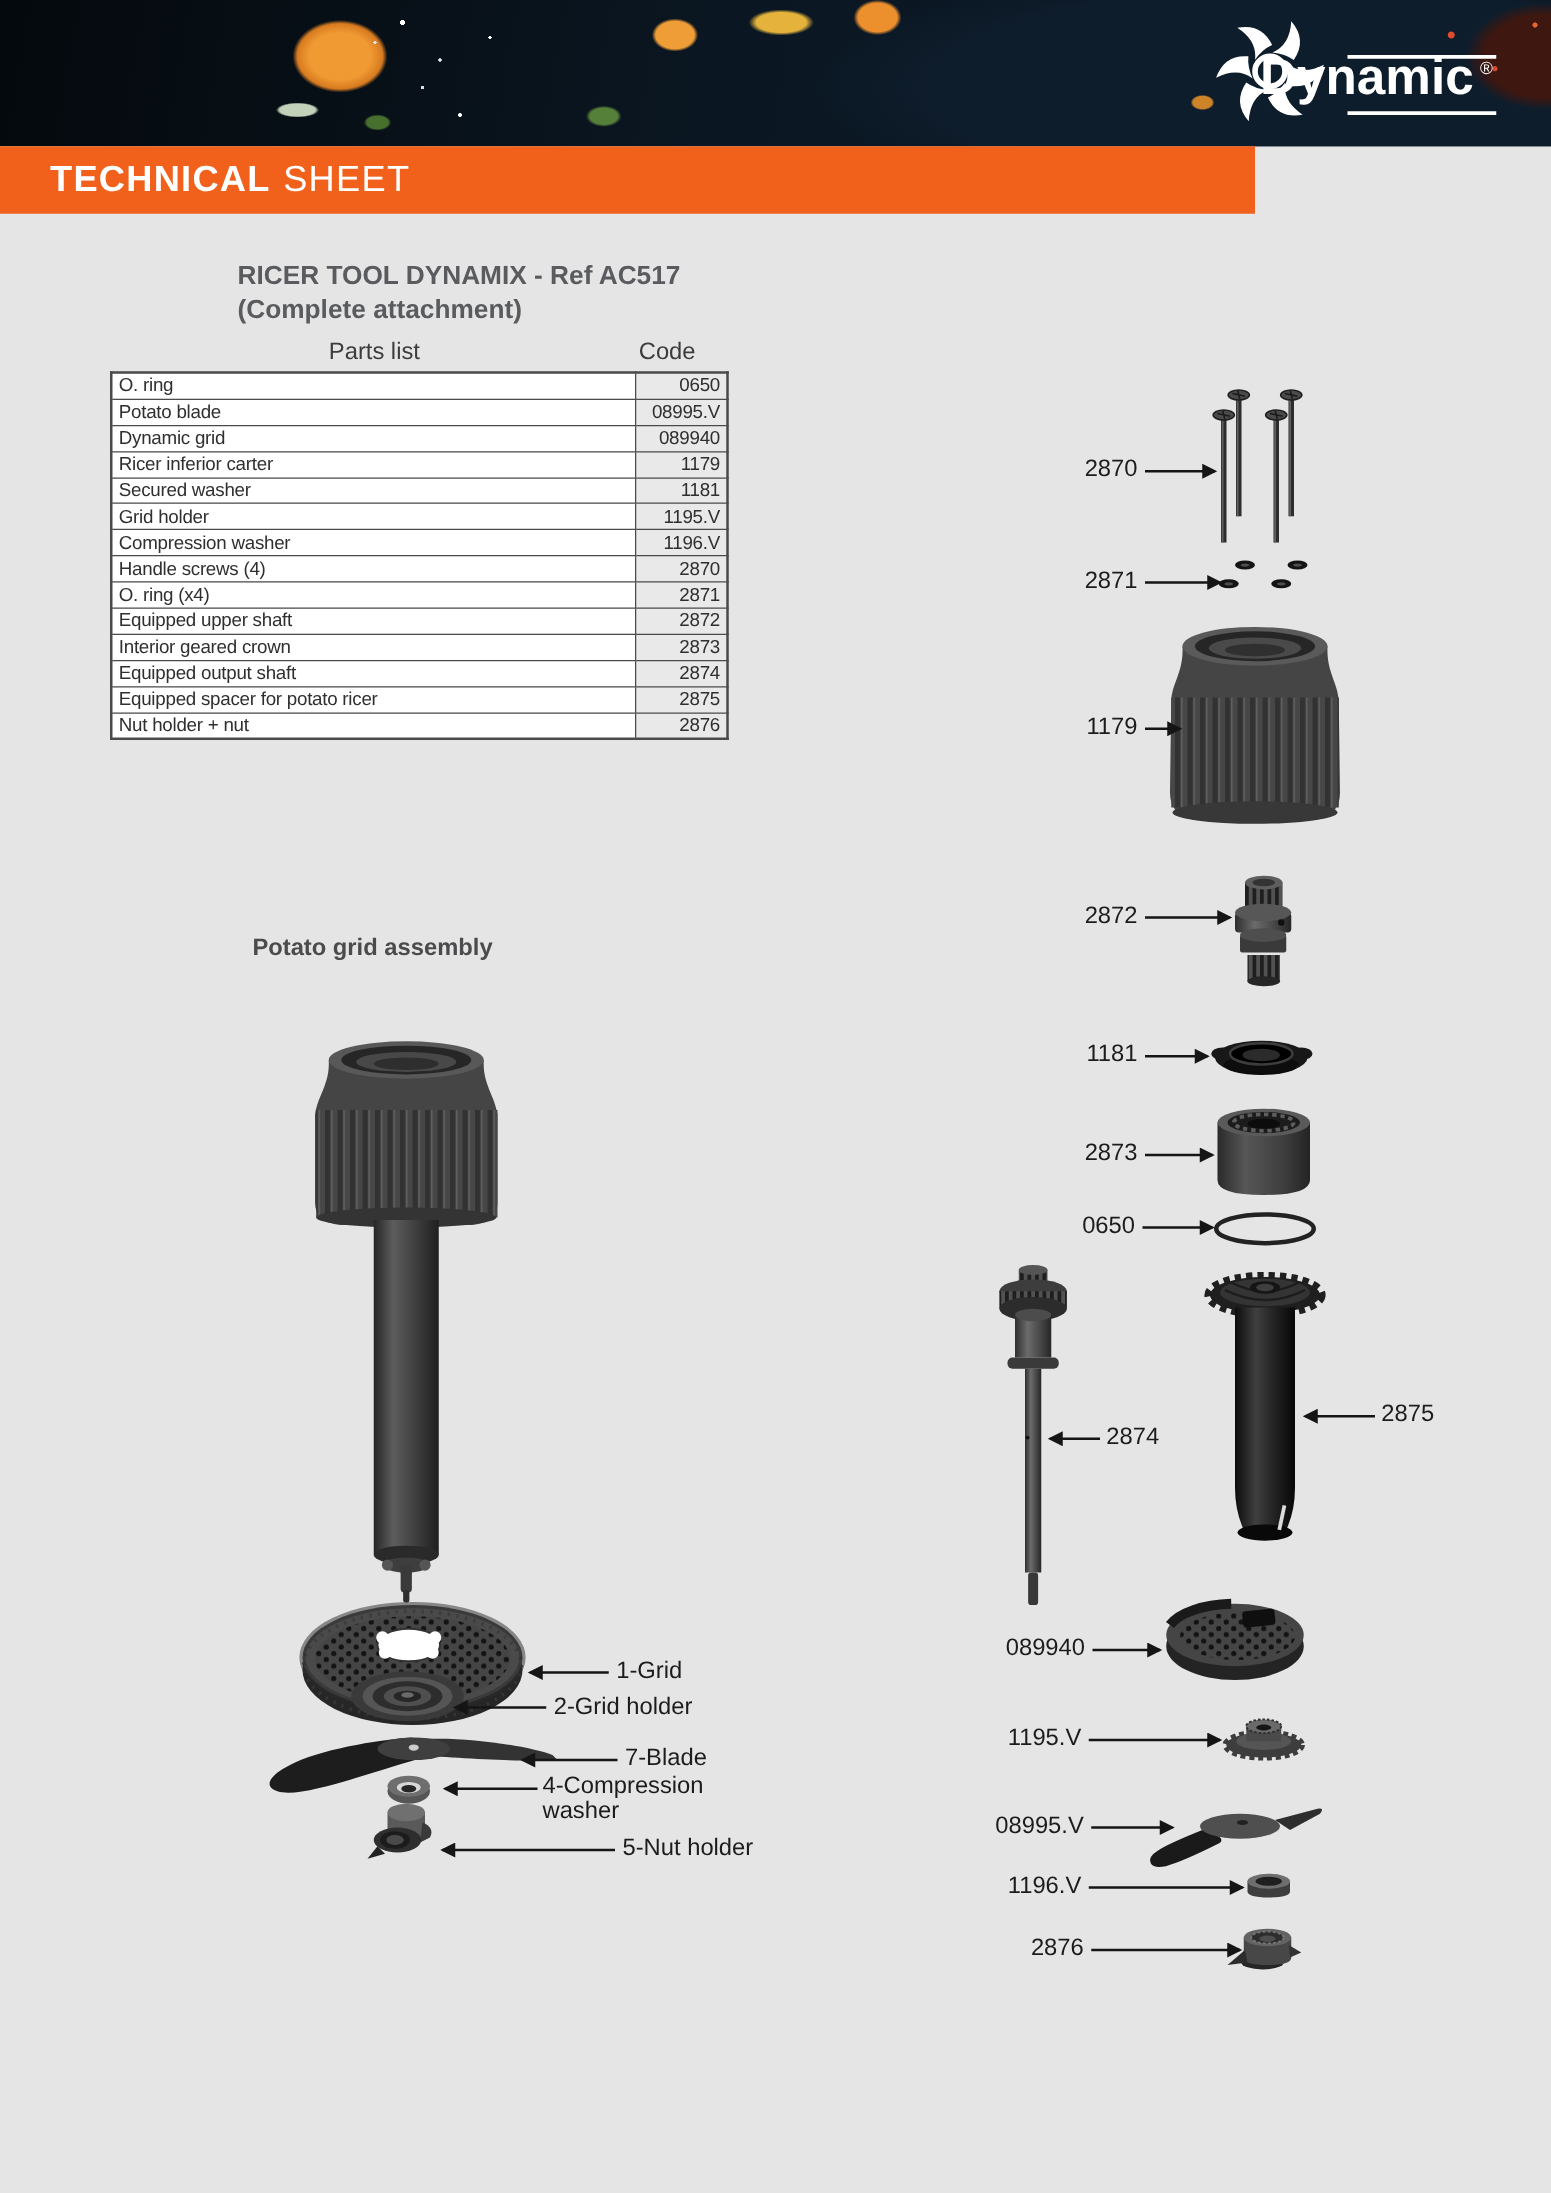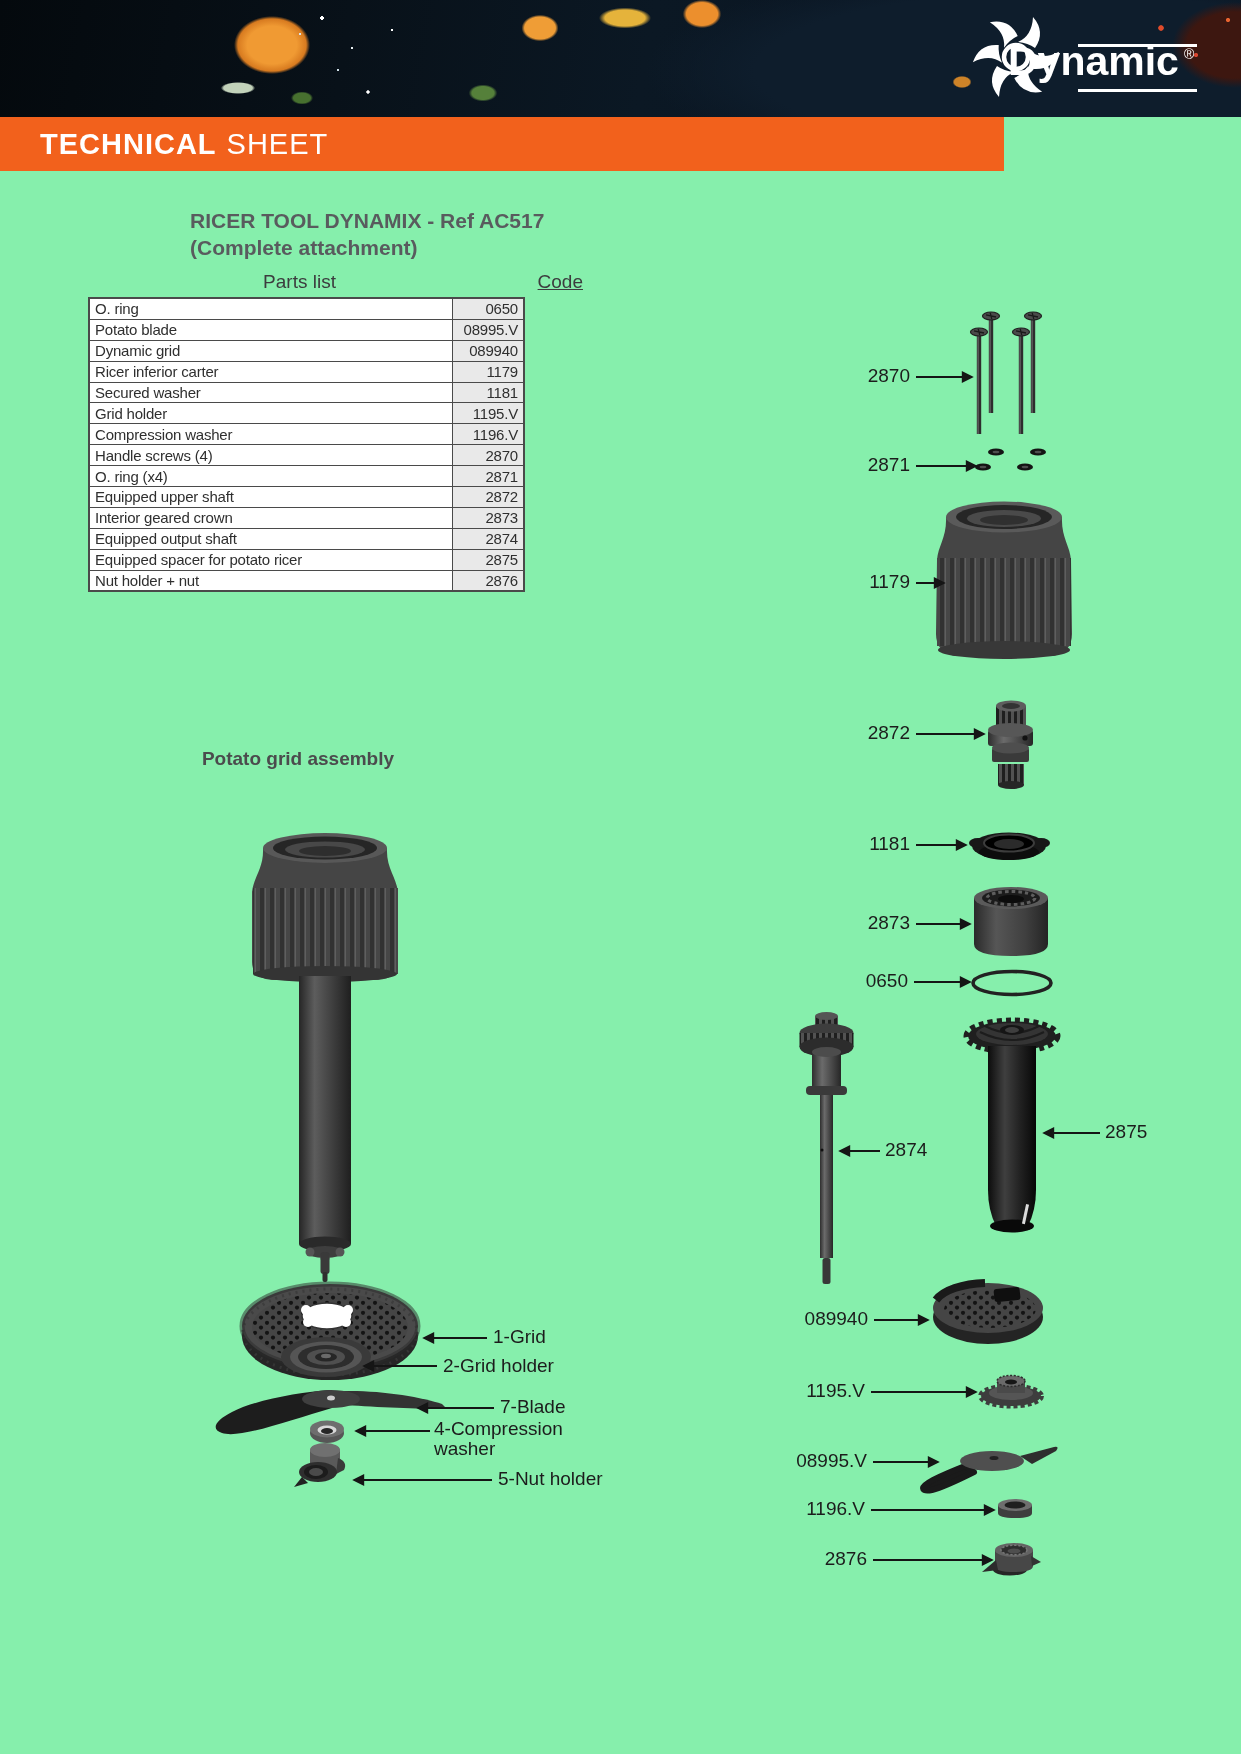--- a/index.html
+++ b/index.html
@@ -1,16 +1,16 @@
 <!DOCTYPE html>
 <html><head>
 <meta charset="utf-8">
 <style>
   html,body{margin:0;padding:0;background:#fff;}
-  #page{position:relative;width:1241px;height:1754px;background:#86efac;overflow:hidden;
+  #page{position:relative;width:1241px;height:1754px;background:#e5e5e5;overflow:hidden;
         font-family:"Liberation Sans",sans-serif;}
 
   
   #banner{position:absolute;left:0;top:0;width:1241px;height:117px;
     background:
       radial-gradient(circle 3px at 322px 18px,#ffffff 0 60%,transparent 70%),
       radial-gradient(circle 2px at 352px 48px,#e8f0f2 0 60%,transparent 70%),
       radial-gradient(circle 2.5px at 368px 92px,#ffffff 0 60%,transparent 70%),
       radial-gradient(circle 2px at 338px 70px,#cfe0e8 0 60%,transparent 70%),
       radial-gradient(circle 2px at 392px 30px,#ffffff 0 60%,transparent 70%),
@@ -40,25 +40,25 @@
   #orange-bar .bar-text{position:absolute;left:40px;top:0;line-height:54px;color:#fff;
     font-size:29px;letter-spacing:1px;}
   .w-bold{font-weight:bold;}
   .w-light{font-weight:normal;margin-left:10px;}
 
   
   #doc-title{position:absolute;left:190px;top:207px;width:385px;text-align:left;
     color:#595b5e;font-weight:bold;font-size:21px;line-height:27px;}
   #hdr-parts{position:absolute;left:88px;top:271px;width:423px;text-align:center;
     color:#3c3c3e;font-size:19px;}
-  #hdr-code{position:absolute;left:511px;top:271px;width:72px;text-align:right;
-    color:#3c3c3e;font-size:19px;text-decoration:underline;}
-
-  
-  #parts-table{position:absolute;left:88px;top:297px;width:437px;border-collapse:collapse;
+  #hdr-code{position:absolute;left:511px;top:271px;width:72px;text-align:left;
+    color:#3c3c3e;font-size:19px;}
+
+  
+  #parts-table{position:absolute;left:88px;top:297px;width:495px;border-collapse:collapse;
     border:2px solid #4a4a4a;}
   #parts-table td{border:1.5px solid #4a4a4a;height:19.9px;font-size:15px;color:#2f2f2f;
     letter-spacing:-0.2px;padding:0;}
   #parts-table td.part{padding-left:5px;width:421px;background:#fff;}
   #parts-table td.code{padding-right:5px;width:67px;background:#e9e9e9;text-align:right;}
 
   
   #assembly-title{position:absolute;left:168px;top:748px;width:260px;text-align:center;
     color:#4b4b4d;font-weight:bold;font-size:19px;}
 

